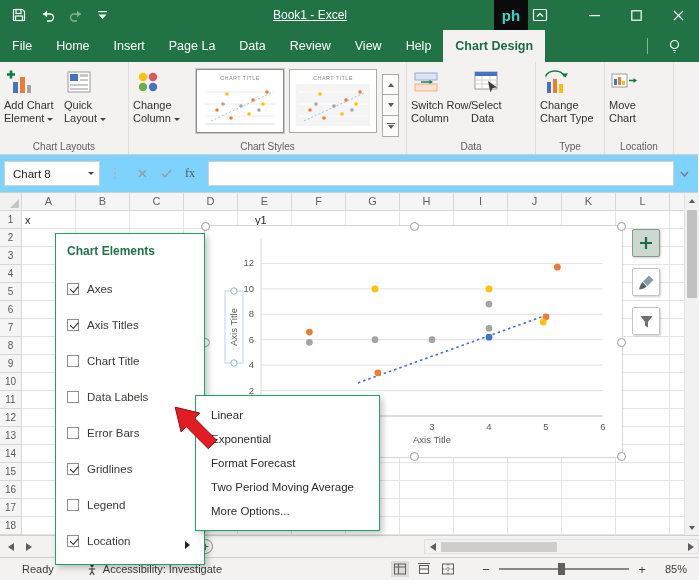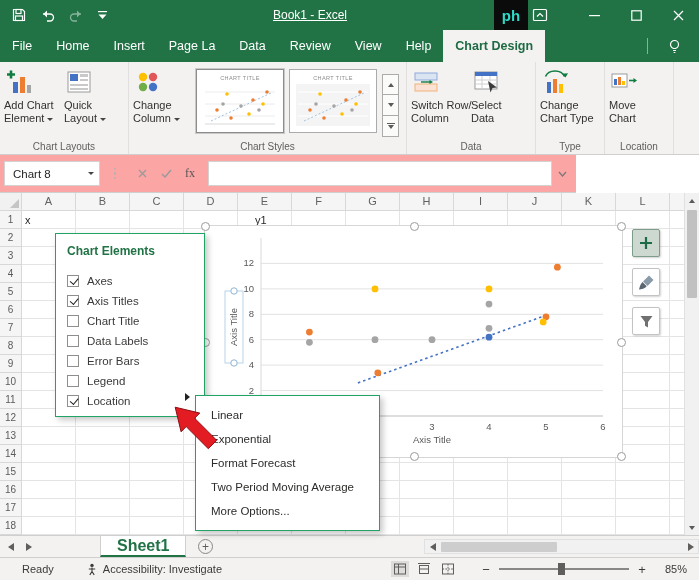--- a/index.html
+++ b/index.html
@@ -41,21 +41,21 @@
   .thumb.selected{border-color:#8c8c8c;outline:1px solid #c9c9c9;}
   .tt{font-size:5.5px;fill:#8c8c8c;text-anchor:middle;letter-spacing:.4px;}
   .galscroll{display:flex;flex-direction:column;margin-top:5px;}
   .galbtn{width:17px;height:21px;background:#fbfbfa;border:1px solid #ababab;display:flex;align-items:center;justify-content:center;flex-direction:column;gap:1px;box-sizing:border-box;}
   .galbtn + .galbtn{border-top:none;}
   .tri-up{width:0;height:0;border-left:3.5px solid transparent;border-right:3.5px solid transparent;border-bottom:4px solid #5a5a5a;}
   .tri-down{width:0;height:0;border-left:3.5px solid transparent;border-right:3.5px solid transparent;border-top:4px solid #5a5a5a;}
   .morebar{width:8px;height:1.5px;background:#5a5a5a;}
 
   
-  #formulabar{position:absolute;left:0;top:155px;width:576px;height:38px;background:#fca5a5;border-bottom:1px solid #d1cfcd;display:flex;align-items:center;box-sizing:border-box;padding:0 4px;justify-content:center;}
+  #formulabar{position:absolute;left:0;top:155px;width:698px;height:38px;background:#7dd3fc;border-bottom:1px solid #d1cfcd;display:flex;align-items:center;box-sizing:border-box;padding:0 4px;justify-content:center;}
   .namebox{width:96px;height:25px;background:#fff;border:1px solid #d4d2d0;display:flex;align-items:center;box-sizing:border-box;padding-left:8px;font-size:11.5px;position:relative;}
   .nb-caret{position:absolute;right:5px;top:10px;}
   .fb-dots{width:14px;display:flex;flex-direction:column;align-items:center;gap:2px;margin:0 8px;}
   .fb-dots i{width:2.5px;height:2.5px;background:#b5b3b1;border-radius:50%;}
   .fbtn{width:24px;height:25px;display:flex;align-items:center;justify-content:center;}
   .fx{font-family:"Liberation Serif",serif;font-size:12px;color:#555;}
   .formula-input{flex:1;height:25px;background:#fff;border:1px solid #d4d2d0;box-sizing:border-box;margin-left:6px;padding-left:6px;line-height:23px;}
   .fb-expand{width:20px;display:flex;justify-content:center;}
 
   
@@ -77,21 +77,21 @@
   .hd{position:absolute;width:7px;height:7px;border-radius:50%;background:#fff;border:1px solid #9b9b9b;z-index:6;}
   .h-tl{left:-4px;top:-4px;}.h-tc{left:calc(50% - 4px);top:-4px;}.h-tr{right:-4px;top:-4px;}
   .h-ml{left:-4px;top:calc(50% - 4px);}.h-mr{right:-4px;top:calc(50% - 4px);}
   .h-bl{left:-4px;bottom:-4px;}.h-bc{left:calc(50% - 4px);bottom:-4px;}.h-br{right:-4px;bottom:-4px;}
   .chart-btn{position:absolute;width:28px;height:28px;background:#fff;border:1px solid #c3c3c3;border-radius:2px;display:flex;align-items:center;justify-content:center;box-shadow:1px 1px 2px rgba(0,0,0,.18);z-index:7;box-sizing:border-box;}
   .chart-btn.active{background:#ccd8d0;border-color:#7d9c8a;}
 
   
   #ce-popup{position:absolute;left:55px;top:233px;width:150px;background:#fff;border:1px solid #21a366;box-shadow:3px 3px 6px rgba(0,0,0,.22);z-index:30;padding:8px 0 9px;box-sizing:border-box;}
   .popup-title{color:#217346;font-weight:bold;font-size:12px;padding:2px 11px 9px;}
-  .ce-item{display:flex;align-items:flex-end;height:20px;padding:0 11px;gap:8px;font-size:11.5px;color:#3b3a39;position:relative;}
+  .ce-item{display:flex;align-items:flex-start;height:20px;padding:0 11px;gap:8px;font-size:11.5px;color:#3b3a39;position:relative;margin-top:16px;}
   .cbx{width:12px;height:12px;border:1px solid #8f8e8d;background:#fff;position:relative;box-sizing:border-box;flex:0 0 auto;}
   .cbx.checked:after{content:"";position:absolute;left:1.5px;top:2px;width:7px;height:3.5px;border-left:1.7px solid #1f1f1f;border-bottom:1.7px solid #1f1f1f;transform:rotate(-50deg);}
   .sub-arrow{position:absolute;right:14px;top:6px;width:0;height:0;border-left:5px solid #222;border-top:4px solid transparent;border-bottom:4px solid transparent;}
 
   
   #tl-menu{position:absolute;left:195px;top:395px;width:185px;background:#fff;border:1px solid #21a366;box-shadow:3px 3px 6px rgba(0,0,0,.22);z-index:31;padding:7px 0;box-sizing:border-box;}
   .tm-item{height:24px;line-height:24px;padding:0 15px;font-size:11.5px;color:#2d2c2b;white-space:nowrap;}
 
   
   #red-arrow{position:absolute;left:168px;top:400px;width:56px;height:56px;z-index:40;}
@@ -551,20 +551,24 @@
         </div>
         <div class="ce-item">
           <span class="cbx"></span>
           <span class="ce-label">Data Labels</span>
         </div>
         <div class="ce-item">
           <span class="cbx"></span>
           <span class="ce-label">Error Bars</span>
         </div>
         <div class="ce-item">
+          <span class="cbx checked"></span>
+          <span class="ce-label">Gridlines</span>
+        </div>
+        <div class="ce-item">
           <span class="cbx"></span>
           <span class="ce-label">Legend</span>
         </div>
         <div class="ce-item">
           <span class="cbx checked"></span>
           <span class="ce-label">Location</span>
           <span class="sub-arrow"></span>
         </div>
       </div>
   </div>

